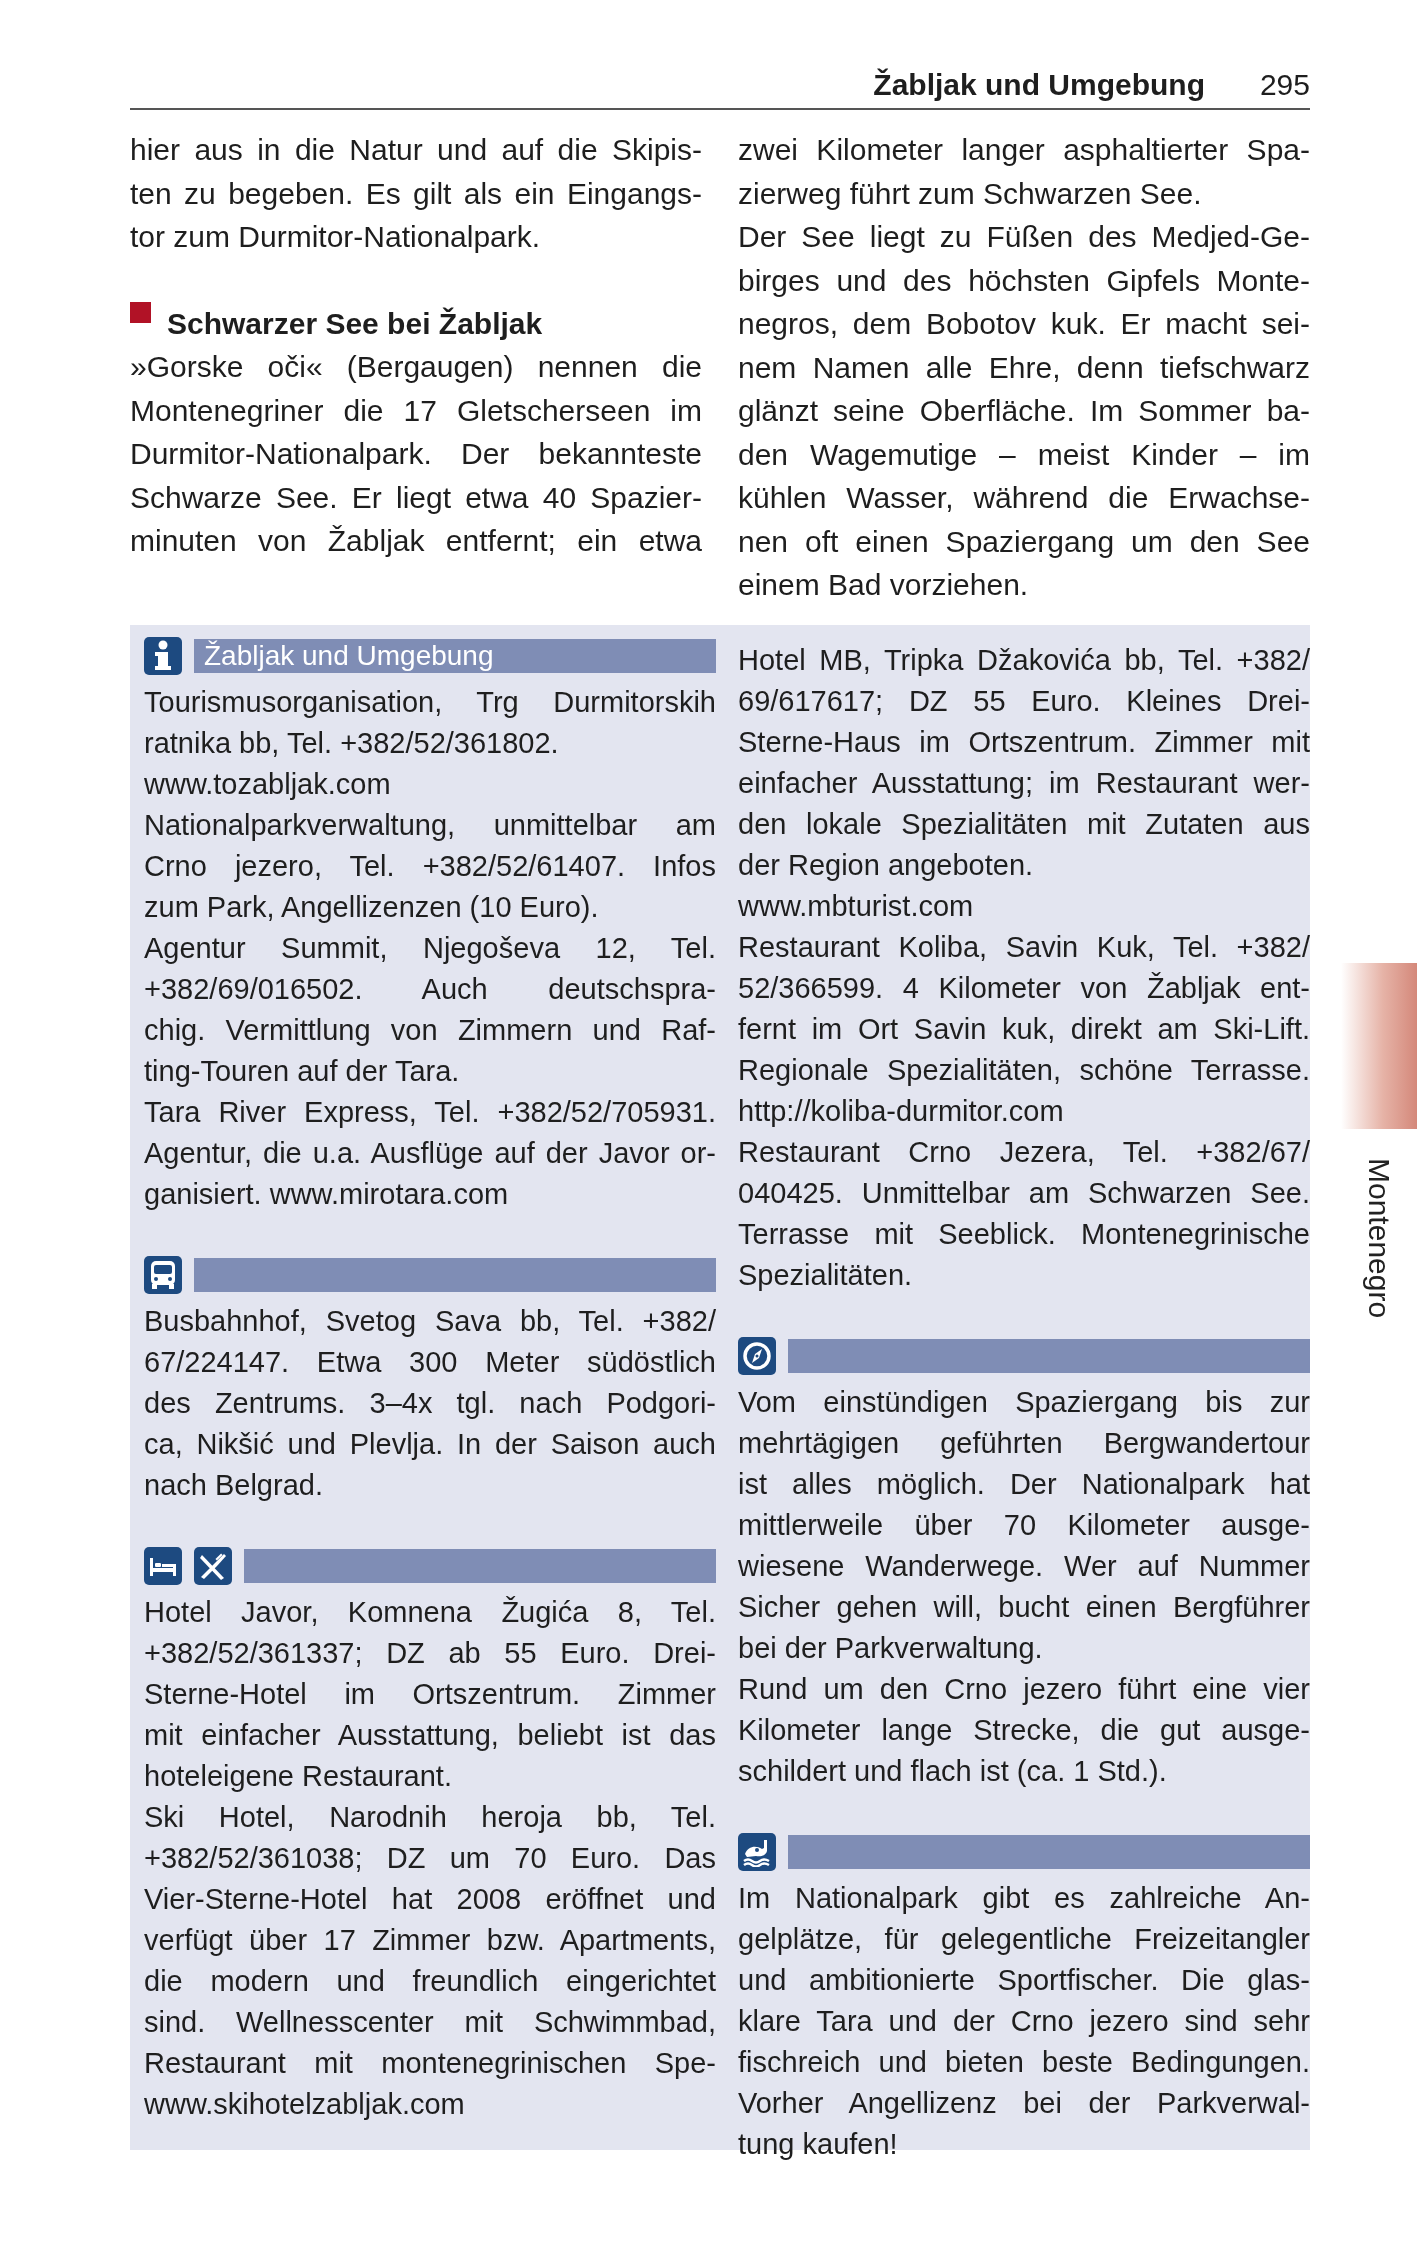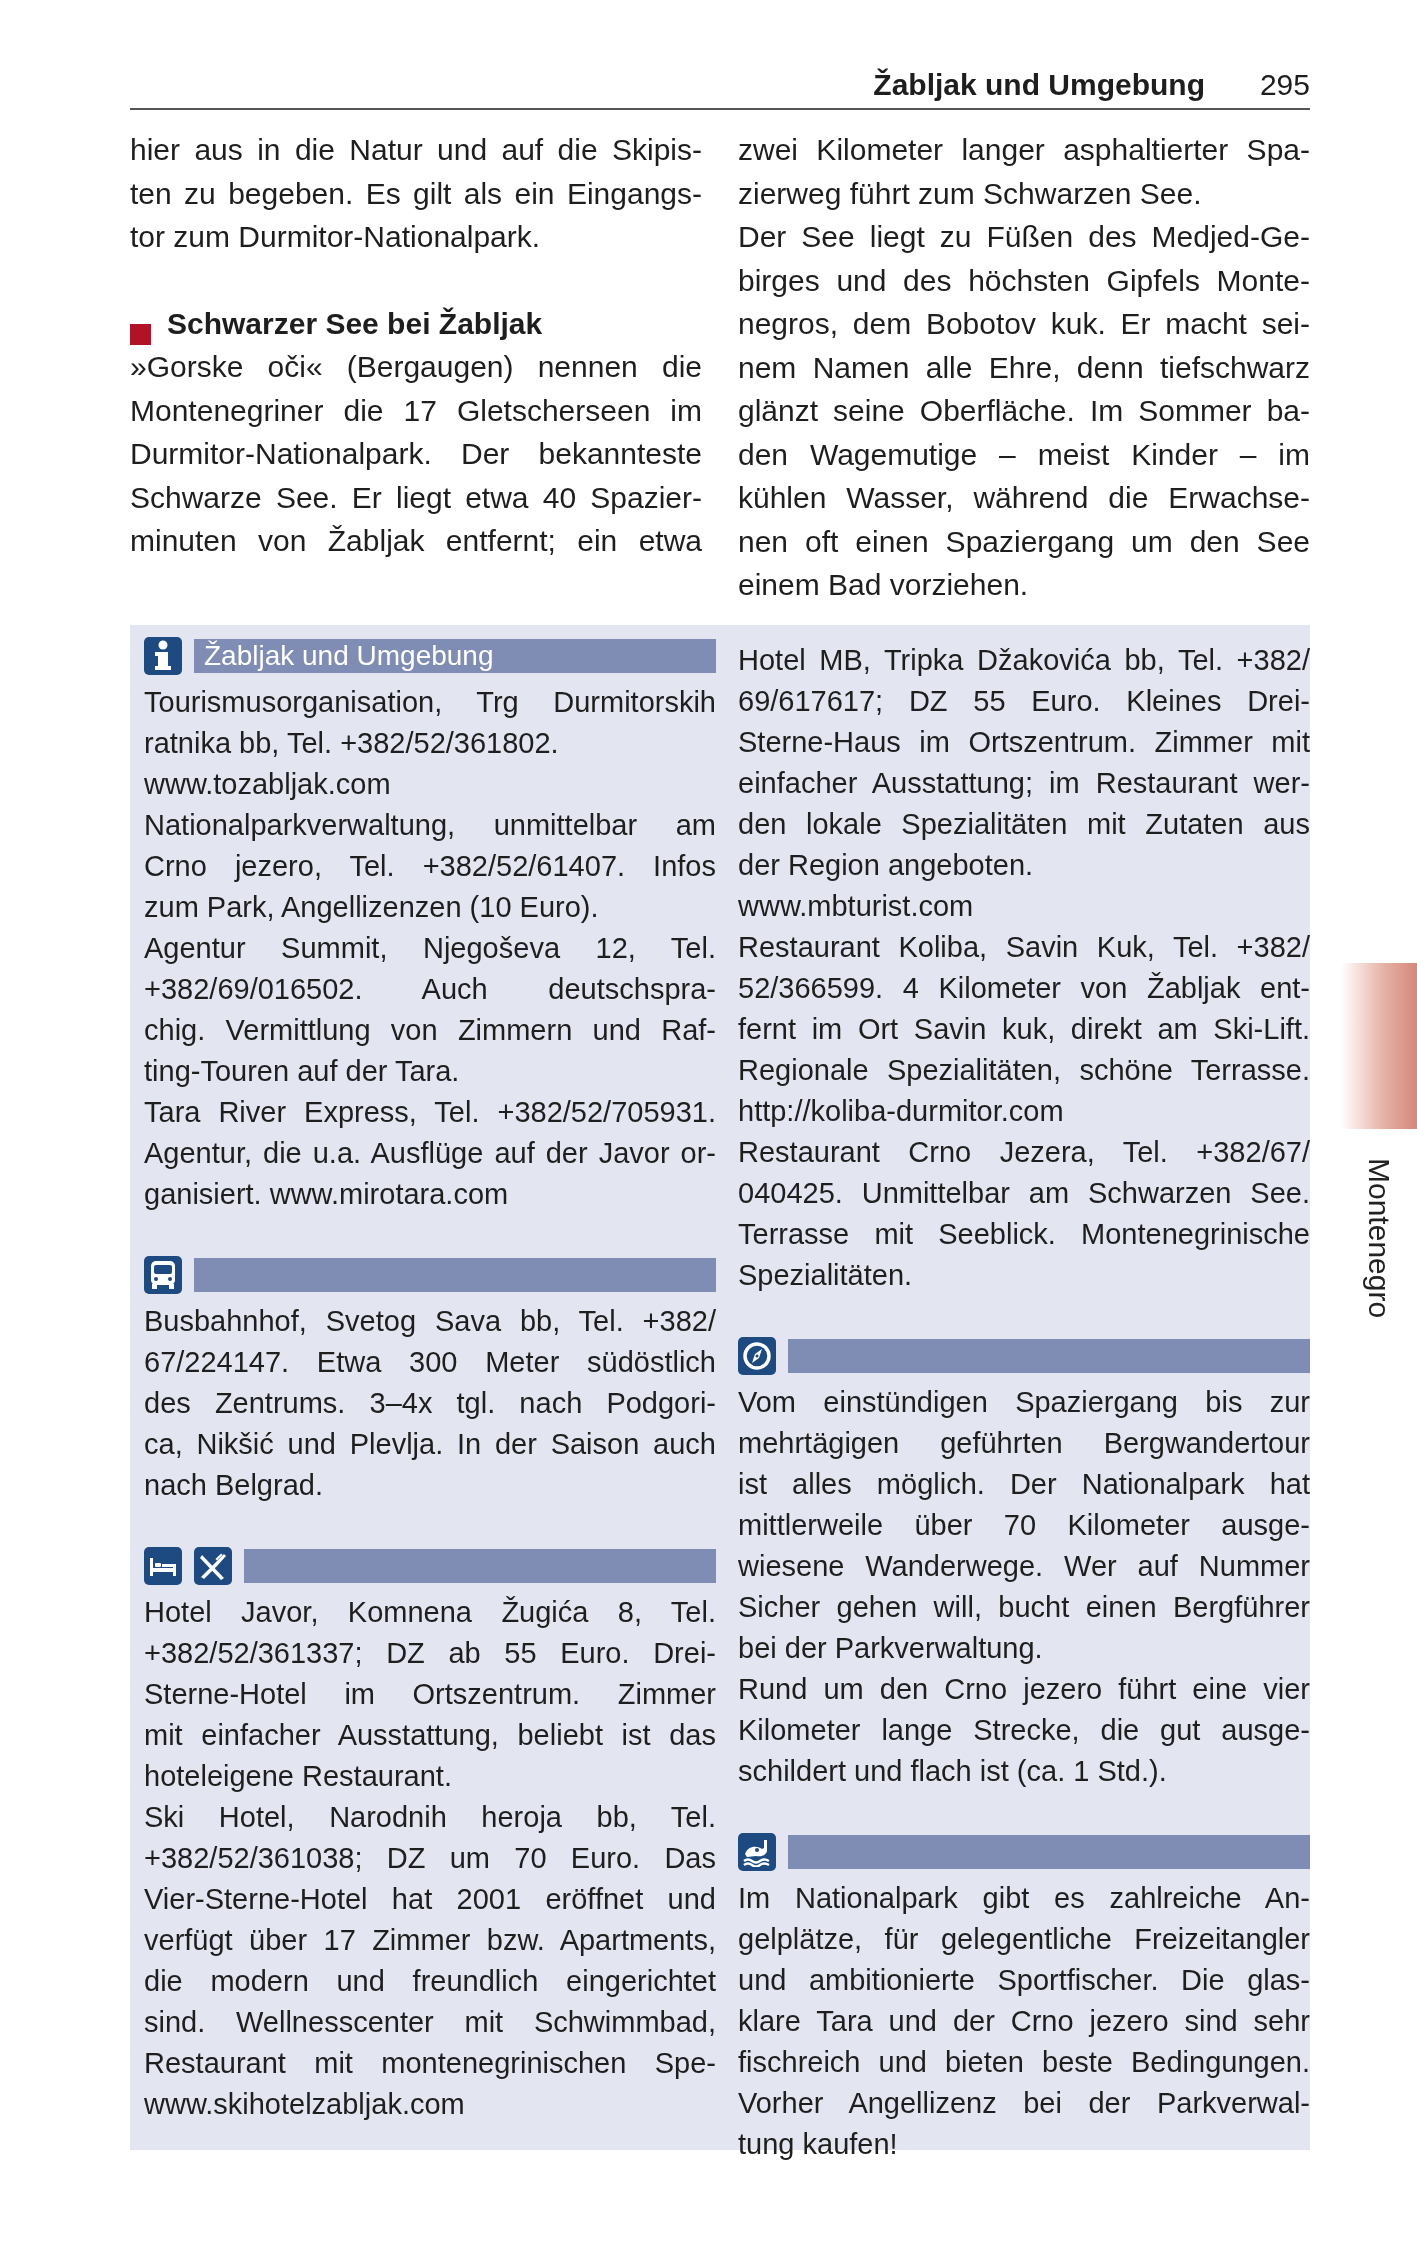--- a/index.html
+++ b/index.html
@@ -7,21 +7,21 @@
          font-family:"Liberation Sans", "DejaVu Sans", sans-serif; color:#1e1e1e; }
   .header { position:absolute; left:130px; top:62px; width:1180px; height:46px;
             border-bottom:2px solid #555; }
   .header .title { position:absolute; right:105px; top:6px; font-size:30px; font-weight:bold; }
   .header .pnum { position:absolute; right:0; top:6px; font-size:30px; }
   .col { position:absolute; width:572px; font-size:30px; line-height:43.5px; }
   .col .line { display:block; white-space:nowrap; text-align:justify; text-align-last:justify; }
   .col .line.last { text-align-last:left; }
   .topleft { left:130px; top:128px; }
   .topright { left:738px; top:128px; }
-  .subhead { font-weight:bold; display:flex; align-items:flex-end; gap:16px; }
+  .subhead { font-weight:bold; display:flex; align-items:flex-start; gap:16px; }
   .bullet { width:21px; height:21px; background:#b11226; display:inline-block; }
   .infobox { position:absolute; left:130px; top:625px; width:1180px; height:1525px; background:#e3e5f0; }
   .icol { position:absolute; width:572px; font-size:29px; line-height:41px; }
   .icol-left { left:144px; }
   .icol-right { left:738px; }
   .sechead { display:flex; align-items:center; gap:12px; height:40px; margin-bottom:6px; }
   .icon { width:38px; height:38px; background:#1d4a80; border-radius:5px; display:inline-flex;
           align-items:center; justify-content:center; flex:0 0 auto; }
   .bar { flex:1; height:34px; background:#7f8db5; color:#ffffff; font-size:28px; line-height:34px;
          padding-left:10px; box-sizing:border-box; }
@@ -162,21 +162,21 @@
   <div class="entry">
     <span class="line"><b>Hotel Javor</b><span>, Komnena Žugića 8, Tel.</span></span>
     <span class="line">+382/52/361337; DZ ab 55 Euro. Drei-</span>
     <span class="line">Sterne-Hotel im Ortszentrum. Zimmer</span>
     <span class="line">mit einfacher Ausstattung, beliebt ist das</span>
     <span class="line last">hoteleigene Restaurant.</span>
   </div>
   <div class="entry">
     <span class="line"><b>Ski Hotel</b><span>, Narodnih heroja bb, Tel.</span></span>
     <span class="line">+382/52/361038; DZ um 70 Euro. Das</span>
-    <span class="line">Vier-Sterne-Hotel hat 2001 eröffnet und</span>
+    <span class="line">Vier-Sterne-Hotel hat 2008 eröffnet und</span>
     <span class="line">verfügt über 17 Zimmer bzw. Apartments,</span>
     <span class="line">die modern und freundlich eingerichtet</span>
     <span class="line">sind. Wellnesscenter mit Schwimmbad,</span>
     <span class="line">Restaurant mit montenegrinischen Spe-</span>
     <span class="line last">www.skihotelzabljak.com</span>
   </div>
 </div>
 
 <div class="icol icol-right" style="top:640px;">
   <div class="entry">

